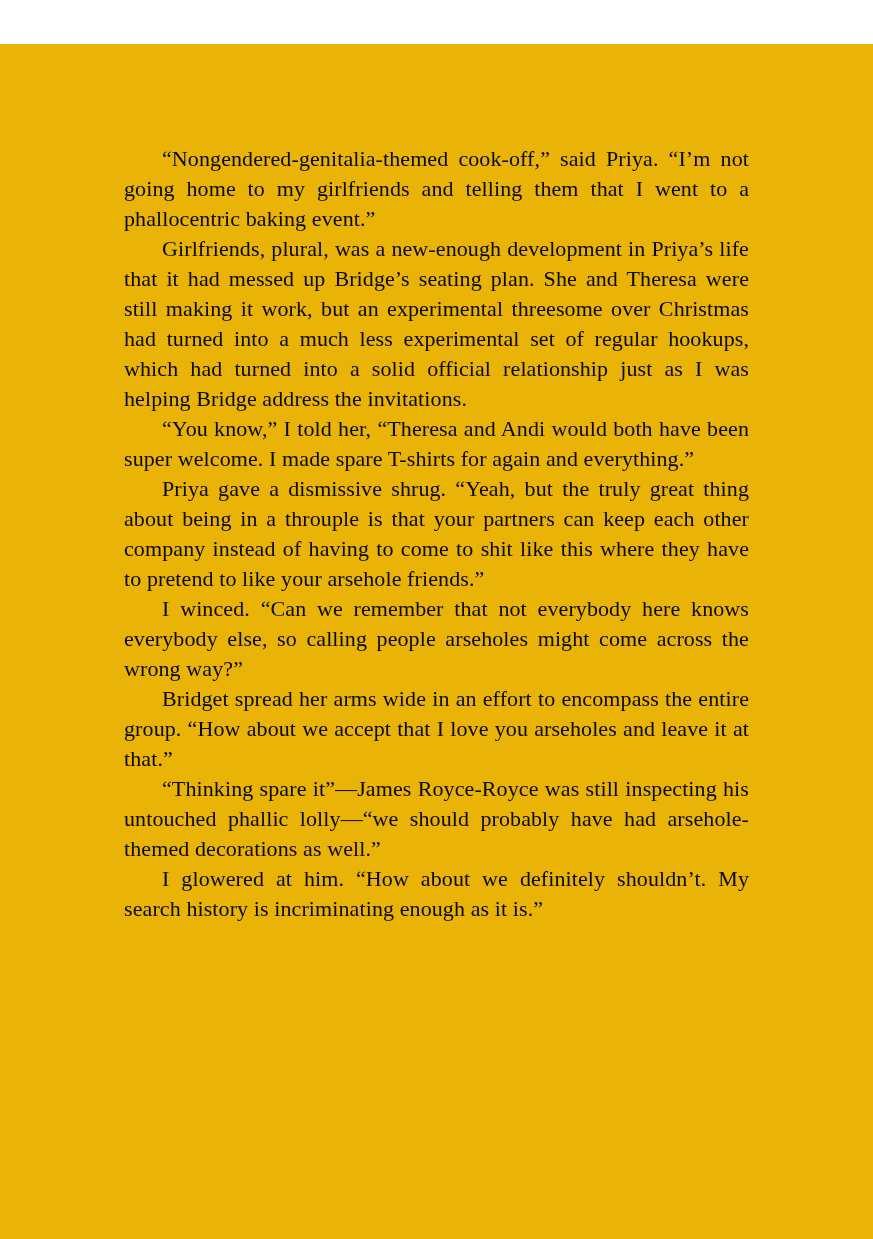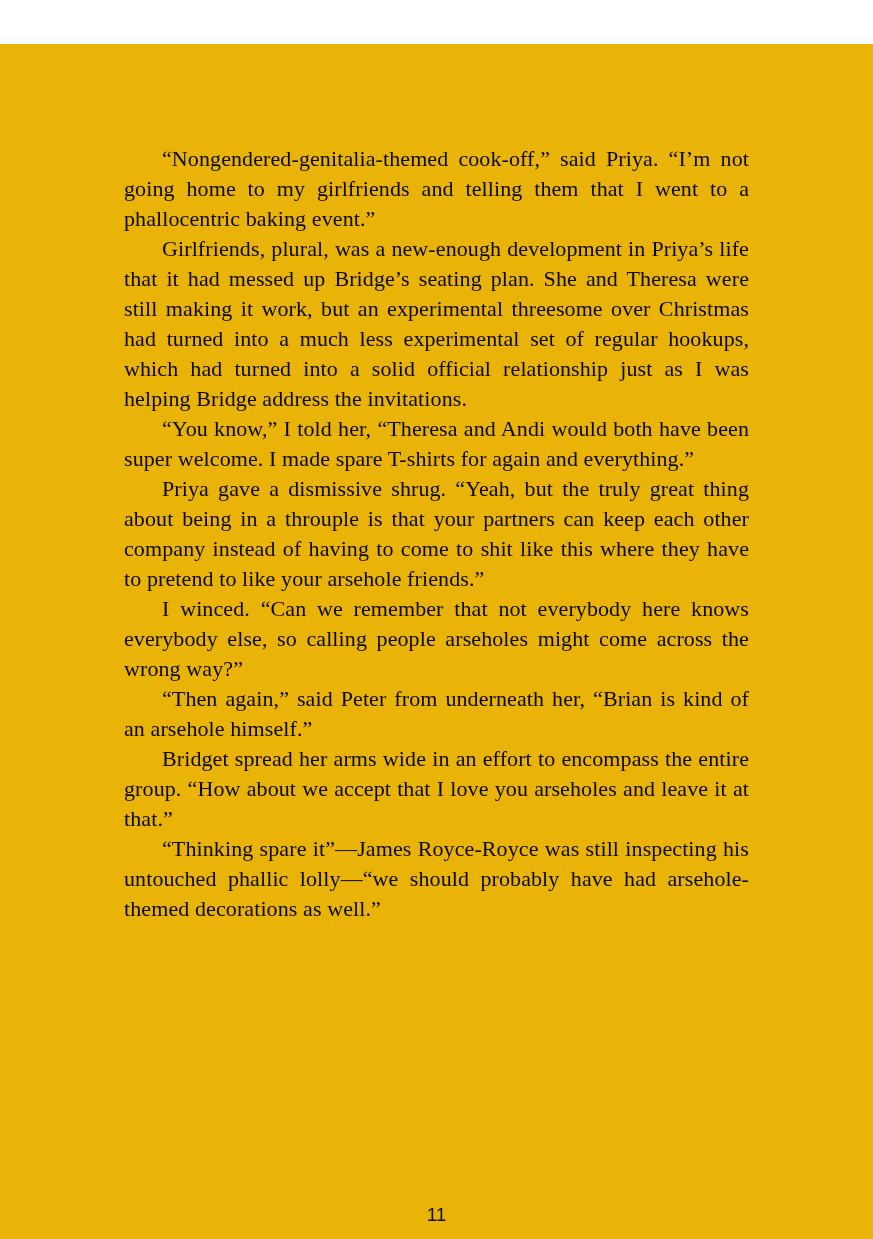--- a/index.html
+++ b/index.html
@@ -47,18 +47,17 @@
 </head>
 <body>
 
 <div class="book-page">
   <div class="text-block">
     <p>“Nongendered-genitalia-themed cook-off,” said Priya. “I’m not going home to my girlfriends and telling them that I went to a phallocentric baking event.”</p>
     <p>Girlfriends, plural, was a new-enough development in Priya’s life that it had messed up Bridge’s seating plan. She and Theresa were still making it work, but an experimental threesome over Christmas had turned into a much less experimental set of regular hookups, which had turned into a solid official relationship just as I was helping Bridge address the invitations.</p>
     <p>“You know,” I told her, “Theresa and Andi would both have been super welcome. I made spare T-shirts for again and everything.”</p>
     <p>Priya gave a dismissive shrug. “Yeah, but the truly great thing about being in a throuple is that your partners can keep each other company instead of having to come to shit like this where they have to pretend to like your arsehole friends.”</p>
     <p>I winced. “Can we remember that not everybody here knows everybody else, so calling people arseholes might come across the wrong way?”</p>
-    <p>“Then again,” said Peter from underneath her, “Brian is kind of an arsehole himself.”</p>
     <p>Bridget spread her arms wide in an effort to encompass the entire group. “How about we accept that I love you arseholes and leave it at that.”</p>
     <p>“Thinking spare it”—James Royce-Royce was still inspecting his untouched phallic lolly—“we should probably have had arsehole-themed decorations as well.”</p>
+    <p>I glowered at him. “How about we definitely shouldn’t. My search history is incriminating enough as it is.”</p>
   </div>
-  <div class="page-number">11</div>
 </div>
 
 </body></html>

